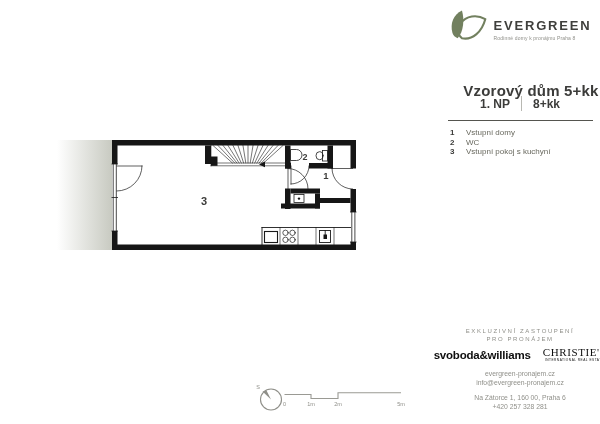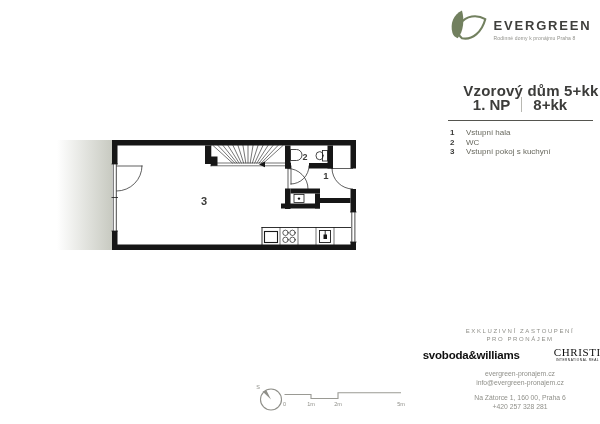--- a/index.html
+++ b/index.html
@@ -7,30 +7,30 @@
   .page{position:absolute;inset:0;background:#fff;}
   .plan-svg{position:absolute;left:0;top:0;width:600px;height:424px;}
   svg text{font-family:"Liberation Sans",sans-serif;}
 
   .panel{position:absolute;left:440px;top:0;width:160px;height:424px;}
   .logo{position:absolute;top:9px;left:0;right:0;display:flex;justify-content:center;align-items:flex-start;gap:7px;}
   .logo-text{display:flex;flex-direction:column;}
   .brand-name{font-size:13px;letter-spacing:1.8px;font-weight:600;color:#3f3f3c;margin-top:9px;}
   .brand-tagline{font-size:5px;letter-spacing:0.15px;color:#8f8f89;margin-top:2px;}
   .title{position:absolute;top:71px;left:0;width:100%;text-align:center;font-size:15px;font-weight:700;color:#3c3c3a;letter-spacing:0.2px;margin:11px;}
-  .floor-row{position:absolute;top:96px;left:0;width:100%;display:flex;justify-content:center;align-items:center;gap:11px;font-size:15px;font-weight:700;color:#3c3c3a;}
+  .floor-row{position:absolute;top:96px;left:0;width:100%;display:flex;justify-content:center;align-items:center;gap:11px;font-size:12px;font-weight:700;color:#3c3c3a;}
   .vdiv{width:1px;height:15px;background:#b8b8b2;}
   .panel-hr{position:absolute;top:120px;left:8px;right:7px;border:0;border-top:1px solid #55554f;margin:0;}
   .legend{position:absolute;top:128px;left:10px;right:0;list-style:none;margin:0;padding:0;}
   .legend li{display:flex;gap:8px;font-size:8px;line-height:9.5px;align-items:baseline;}
   .legend .num{font-weight:700;color:#3c3c3a;width:8px;flex:none;}
   .legend .lbl{color:#68685e;}
 
   .repr{position:absolute;top:328px;left:0;width:100%;text-align:center;font-size:6px;letter-spacing:1.6px;color:#8f8f89;line-height:7.5px;}
-  .agencies{position:absolute;top:347px;left:0;width:100%;display:flex;justify-content:center;align-items:center;gap:17px;}
+  .agencies{position:absolute;top:347px;left:0;width:100%;display:flex;justify-content:center;align-items:center;gap:6px;}
   .sw{font-size:11.5px;font-weight:700;color:#0e0e0e;letter-spacing:-0.2px;}
   .vdiv2{width:1px;height:14px;background:#9a9a94;}
   .christies{display:flex;flex-direction:column;align-items:center;line-height:1;}
   .christies .name{font-family:"Liberation Serif",serif;font-size:11px;color:#0e0e0e;letter-spacing:0.6px;}
   .christies .sub{font-size:3.2px;letter-spacing:0.5px;color:#0e0e0e;margin-top:1px;}
   .contact{position:absolute;top:370px;left:0;width:100%;text-align:center;font-size:6.8px;color:#90908a;line-height:8.5px;}
   .address{position:absolute;top:394px;left:0;width:100%;text-align:center;font-size:6.8px;color:#90908a;line-height:8.5px;}
 </style>
 </head>
 <body>
@@ -202,21 +202,21 @@
       <span>1. NP</span>
       <span class="vdiv"></span>
       <span>8+kk</span>
     </div>
 
     <hr class="panel-hr">
 
     <ul class="legend">
       <li>
         <span class="num">1</span>
-        <span class="lbl">Vstupní hala</span>
+        <span class="lbl">Vstupní domy</span>
       </li>
       <li>
         <span class="num">2</span>
         <span class="lbl">WC</span>
       </li>
       <li>
         <span class="num">3</span>
         <span class="lbl">Vstupní pokoj s kuchyní</span>
       </li>
     </ul>

